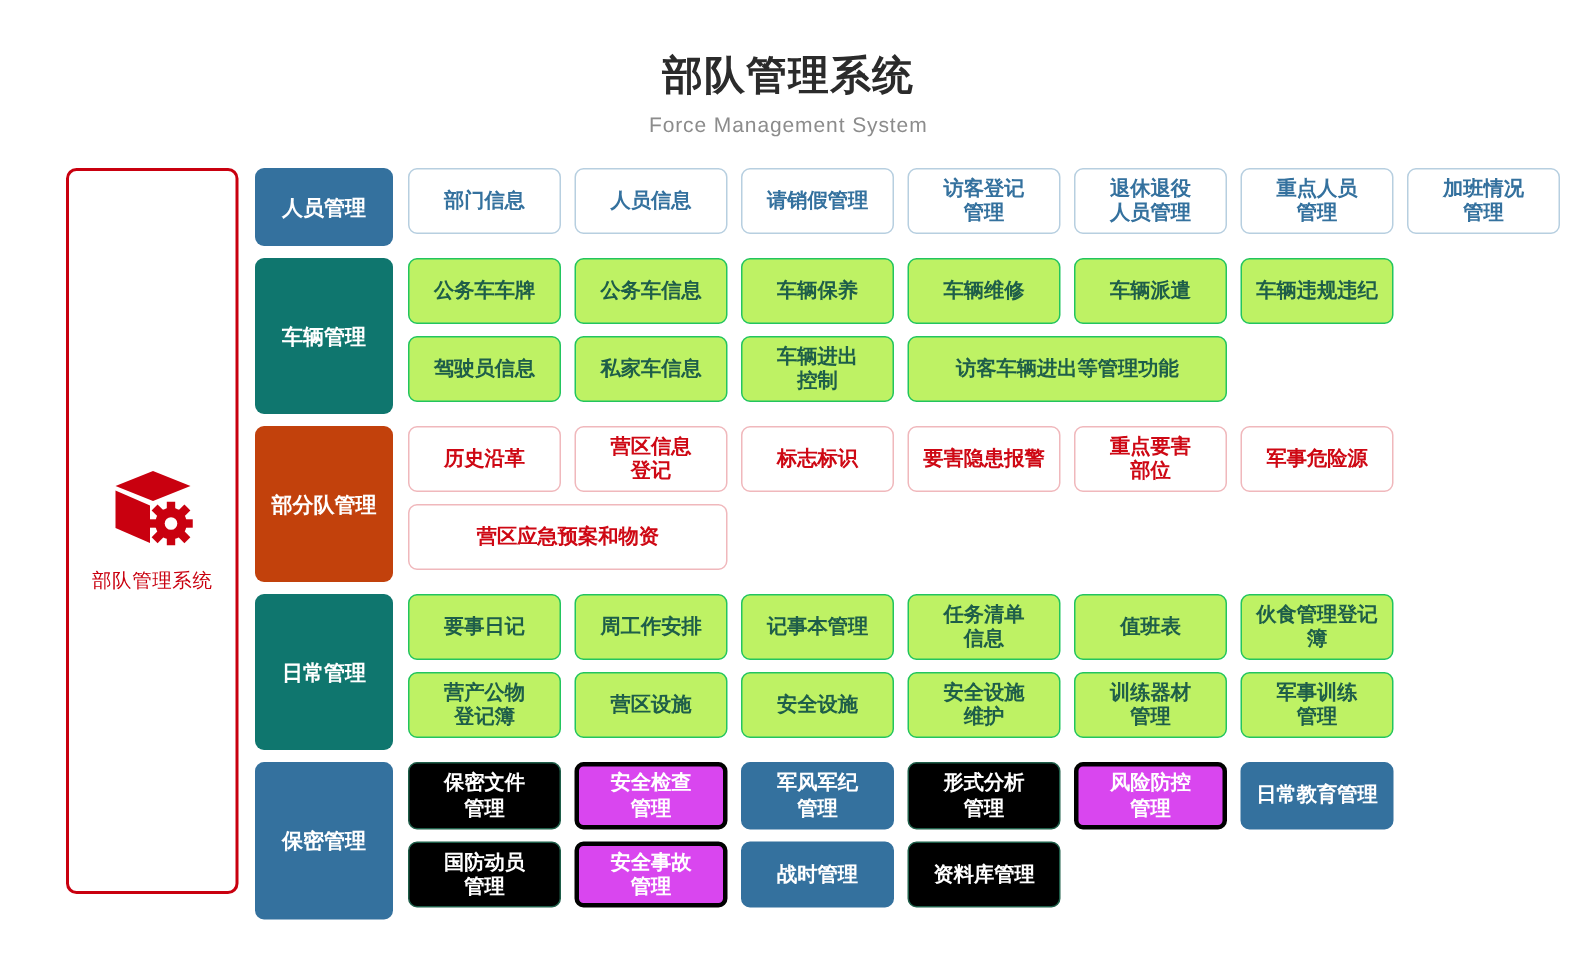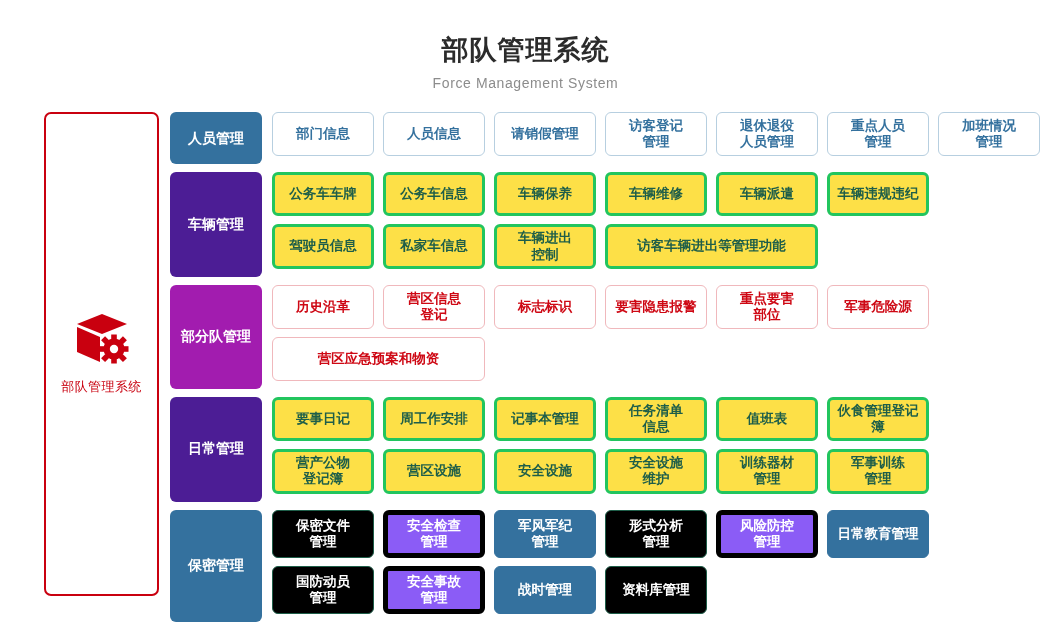--- a/index.html
+++ b/index.html
@@ -98,22 +98,22 @@
     font-weight: bold;
     display: flex;
     align-items: center;
     justify-content: center;
     text-align: center;
     margin-right: 10px;
     line-height: 1.25;
     box-sizing: border-box;
   }
   .cat-head.blue  { background: #34719e; }
-  .cat-head.green { background: #4c1d95; }
-  .cat-head.red   { background: #a21caf; }
+  .cat-head.green { background: #0f766e; }
+  .cat-head.red   { background: #c2410c; }
 
   .cat-items {
     flex: 1;
     display: flex;
     flex-wrap: wrap;
   }
   .tile {
     width: 102px;
     min-height: 44px;
     box-sizing: border-box;
@@ -134,33 +134,33 @@
   }
   .tile:last-child { margin-right: 0; }
 
   
   .tile.out-blue {
     border: 1px solid #b7cfe0;
     color: #34719e;
     background: #ffffff;
   }
   .tile.out-green {
-    border: 3px solid #22c55e;
+    border: 1px solid #22c55e;
     color: #1e5e49;
-    background: #fde047;
+    background: #bef264;
   }
   .tile.out-red {
     border: 1px solid #f0b8bc;
     color: #ce0814;
     background: #ffffff;
   }
   
   .tile.fill-blue  { background: #34719e; color: #ffffff; border: 1px solid #34719e; }
   .tile.fill-green { background: #000000; color: #ffffff; border: 1px solid #1e5e49; }
-  .tile.fill-red   { background: #8b5cf6; color: #ffffff; border: 5px solid #000000; }
+  .tile.fill-red   { background: #d946ef; color: #ffffff; border: 3px solid #000000; }
 
   
   .cat-row.rows2 .cat-head { min-height: 96px; }
   .cat-row.rows1 .cat-head { min-height: 44px; }
 </style>
 </head>
 <body>
 
 <div class="page">
 

